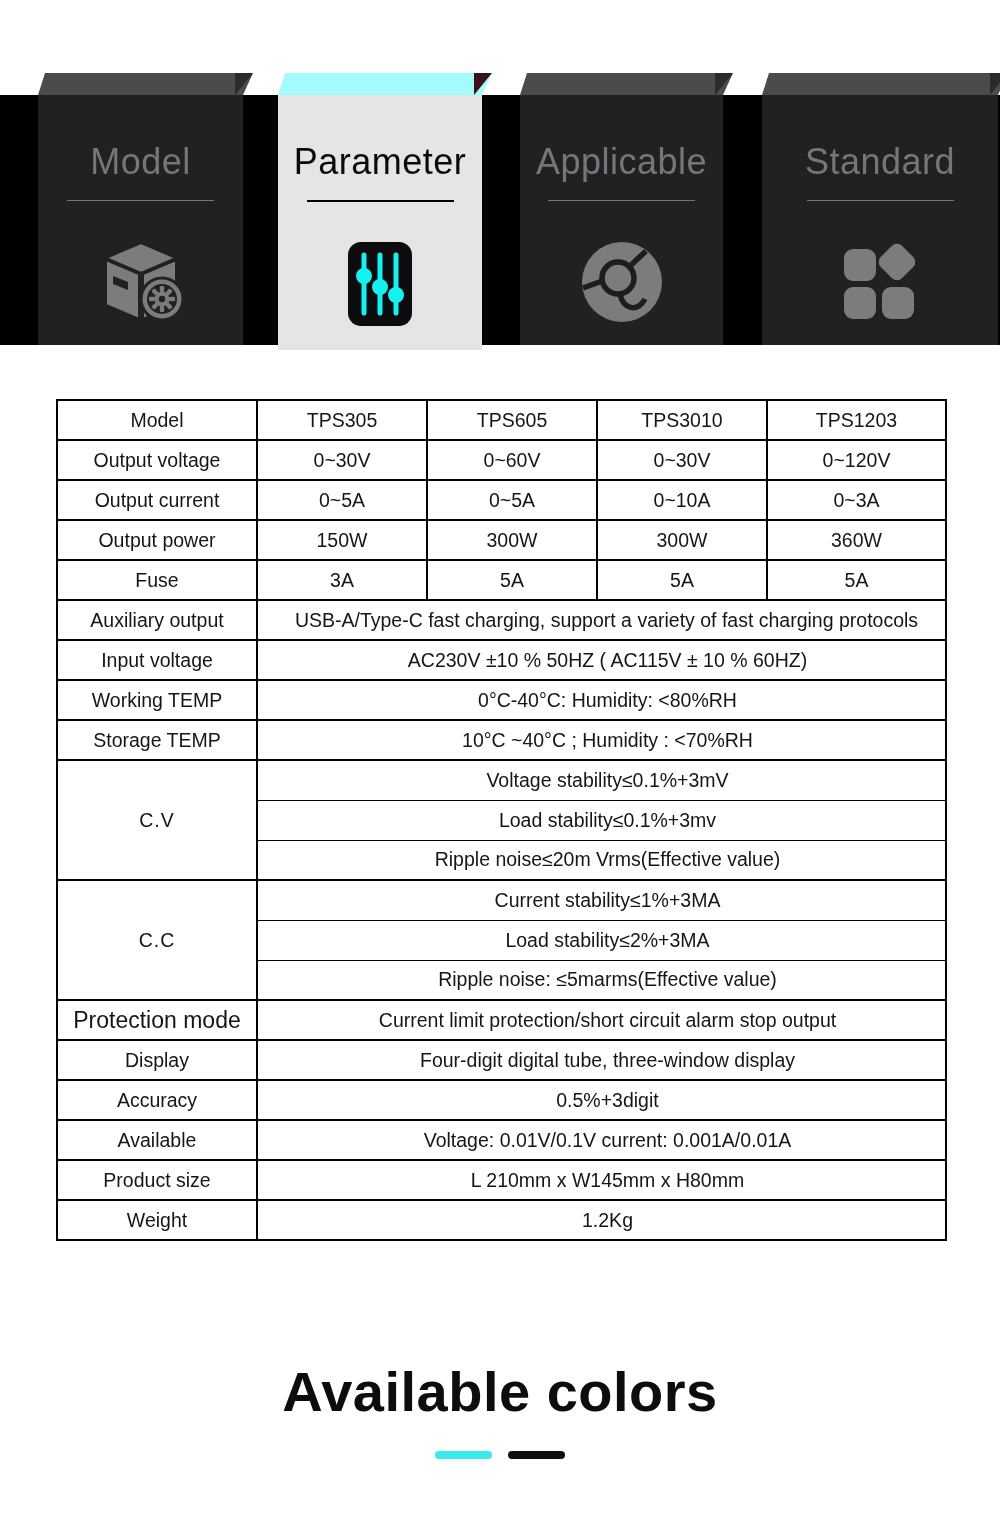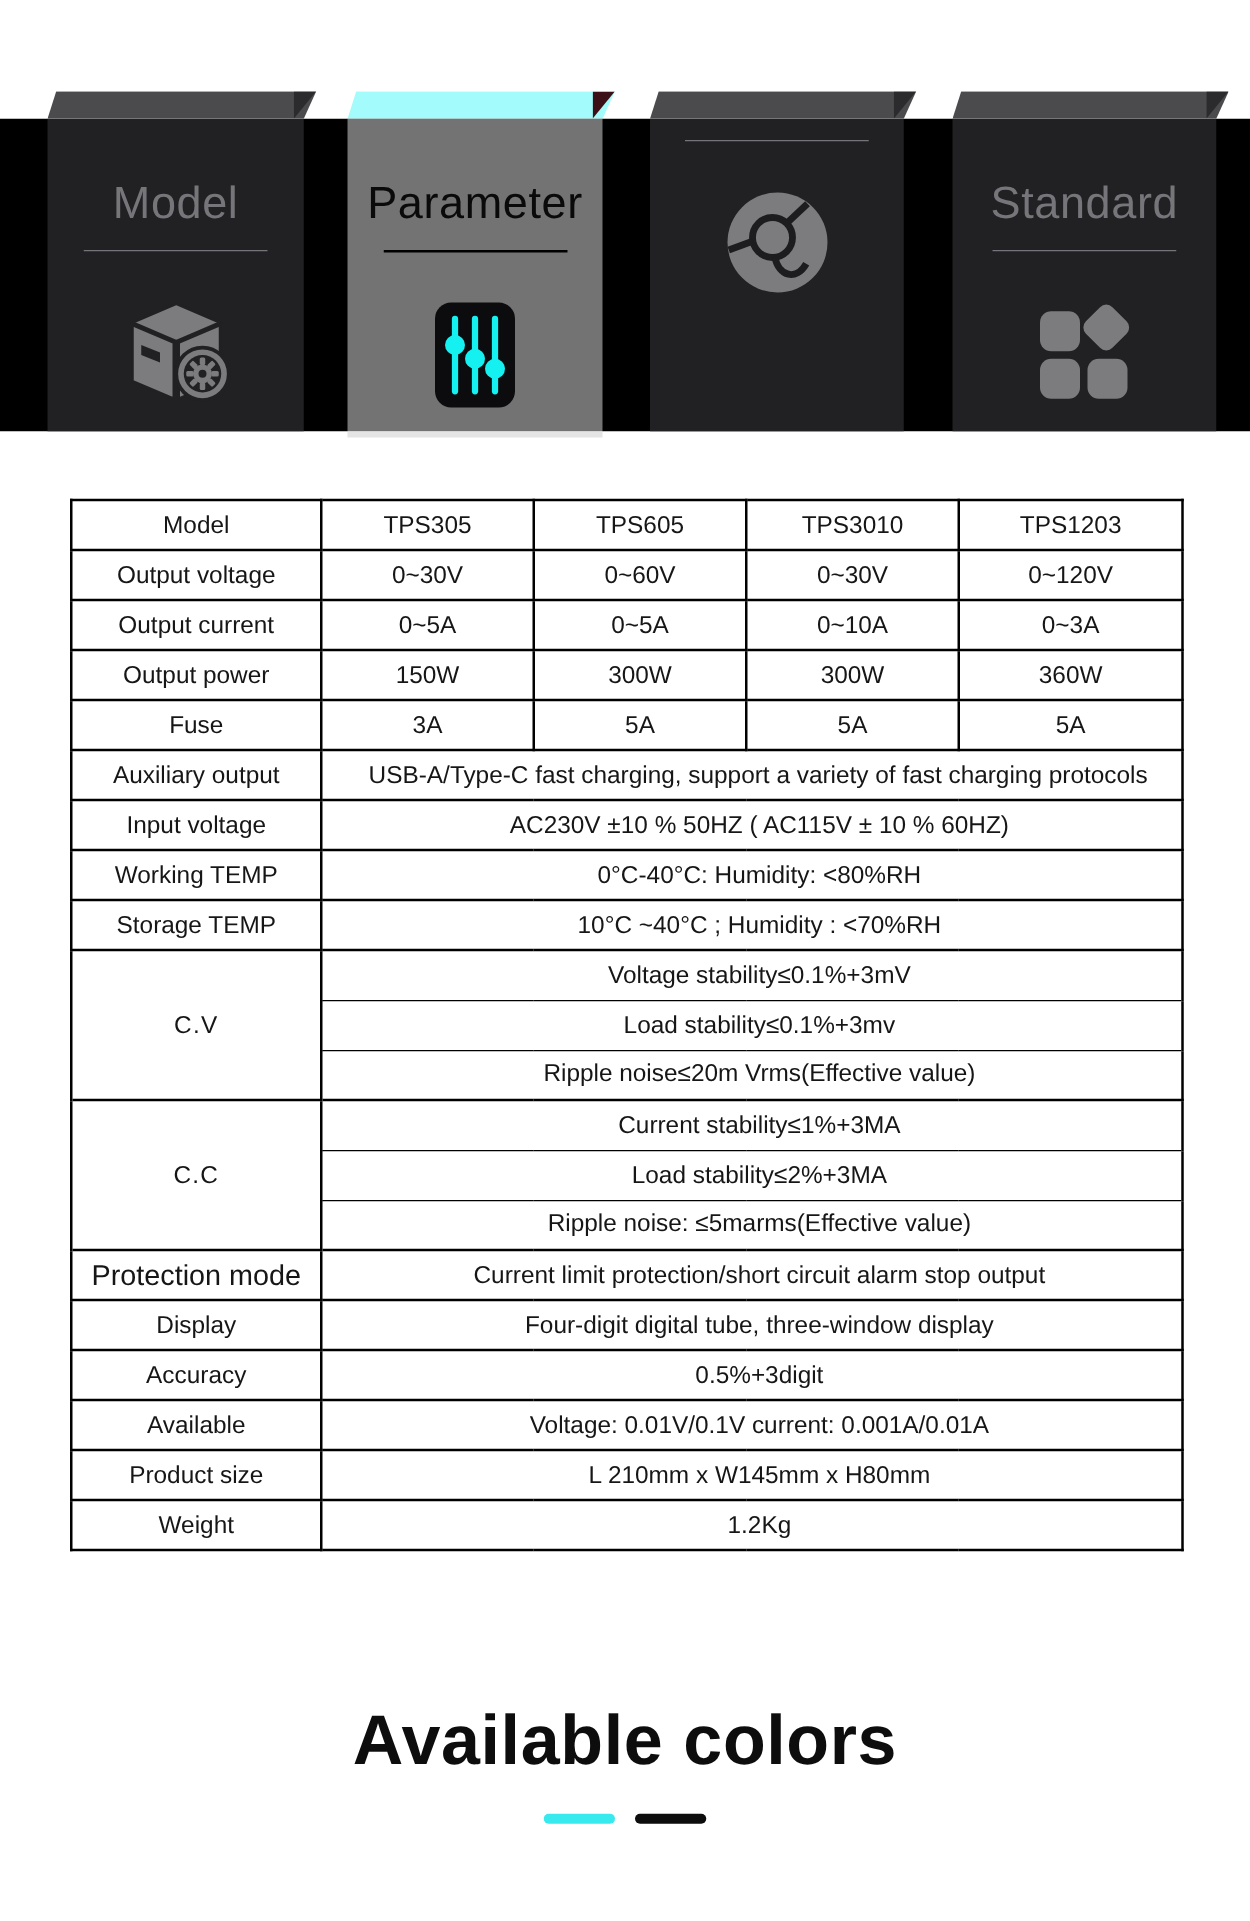--- a/index.html
+++ b/index.html
@@ -7,21 +7,21 @@
   body {
     width:1000px; height:1537px; overflow:hidden; position:relative;
     font-family:"Liberation Sans", sans-serif; color:#1b1b1b;
   }
 
   
   .hero { position:relative; width:1000px; height:352px; }
   .band { position:absolute; left:0; top:95px; width:1000px; height:250px; background:#000; }
 
   .tab { position:absolute; top:95px; height:250px; background:#212023; cursor:pointer; }
-  .tab.active { background:#737373; }
+  .tab.active { background:#e5e5e5; }
 
   .tab-top {
     position:absolute; top:-22px; left:0; height:22px;
     width:calc(100% + 10px);
     background:#4b4b4e;
     clip-path:polygon(7px 0, 100% 0, calc(100% - 10px) 100%, 0 100%);
   }
   .tab-top::after {
     content:""; position:absolute; right:0; top:0; width:18px; height:100%;
     background:#2b2b2e;
@@ -124,35 +124,36 @@
           <circle cx="32" cy="36" r="8"></circle>
           <circle cx="48" cy="47" r="8"></circle>
           <circle cx="64" cy="55" r="8"></circle>
         </g>
       </svg>
     </div>
   </div>
 
   <div class="tab" style="left:520px;width:203px;">
     <div class="tab-top"></div>
+    <div class="tab-label">Applicable</div>
     <div class="tab-underline"></div>
     <div class="tab-icon">
       <svg width="96" height="88" viewBox="0 0 96 88">
         <circle cx="48" cy="43" r="40" fill="#7c7c7f"></circle>
         <g stroke="#1d1d20" stroke-width="5.5" fill="none">
           <circle cx="44" cy="39" r="16"></circle>
           <path d="M56,27 L72,12"></path>
           <path d="M28,42 L9,49"></path>
           <path d="M46,55 C49,70 63,74 71,60"></path>
         </g>
       </svg>
     </div>
   </div>
 
-  <div class="tab" style="left:762px;width:211px;">
+  <div class="tab" style="left:762px;width:236px;">
     <div class="tab-top"></div>
     <div class="tab-label">Standard</div>
     <div class="tab-underline"></div>
     <div class="tab-icon">
       <svg width="96" height="88" viewBox="0 0 96 88">
         <g fill="#7c7c7f">
           <rect x="12" y="10" width="32" height="32" rx="9"></rect>
           <rect x="50" y="8" width="30" height="30" rx="7" transform="rotate(45 65 23)"></rect>
           <rect x="12" y="48" width="32" height="32" rx="9"></rect>
           <rect x="50" y="48" width="32" height="32" rx="9"></rect>

